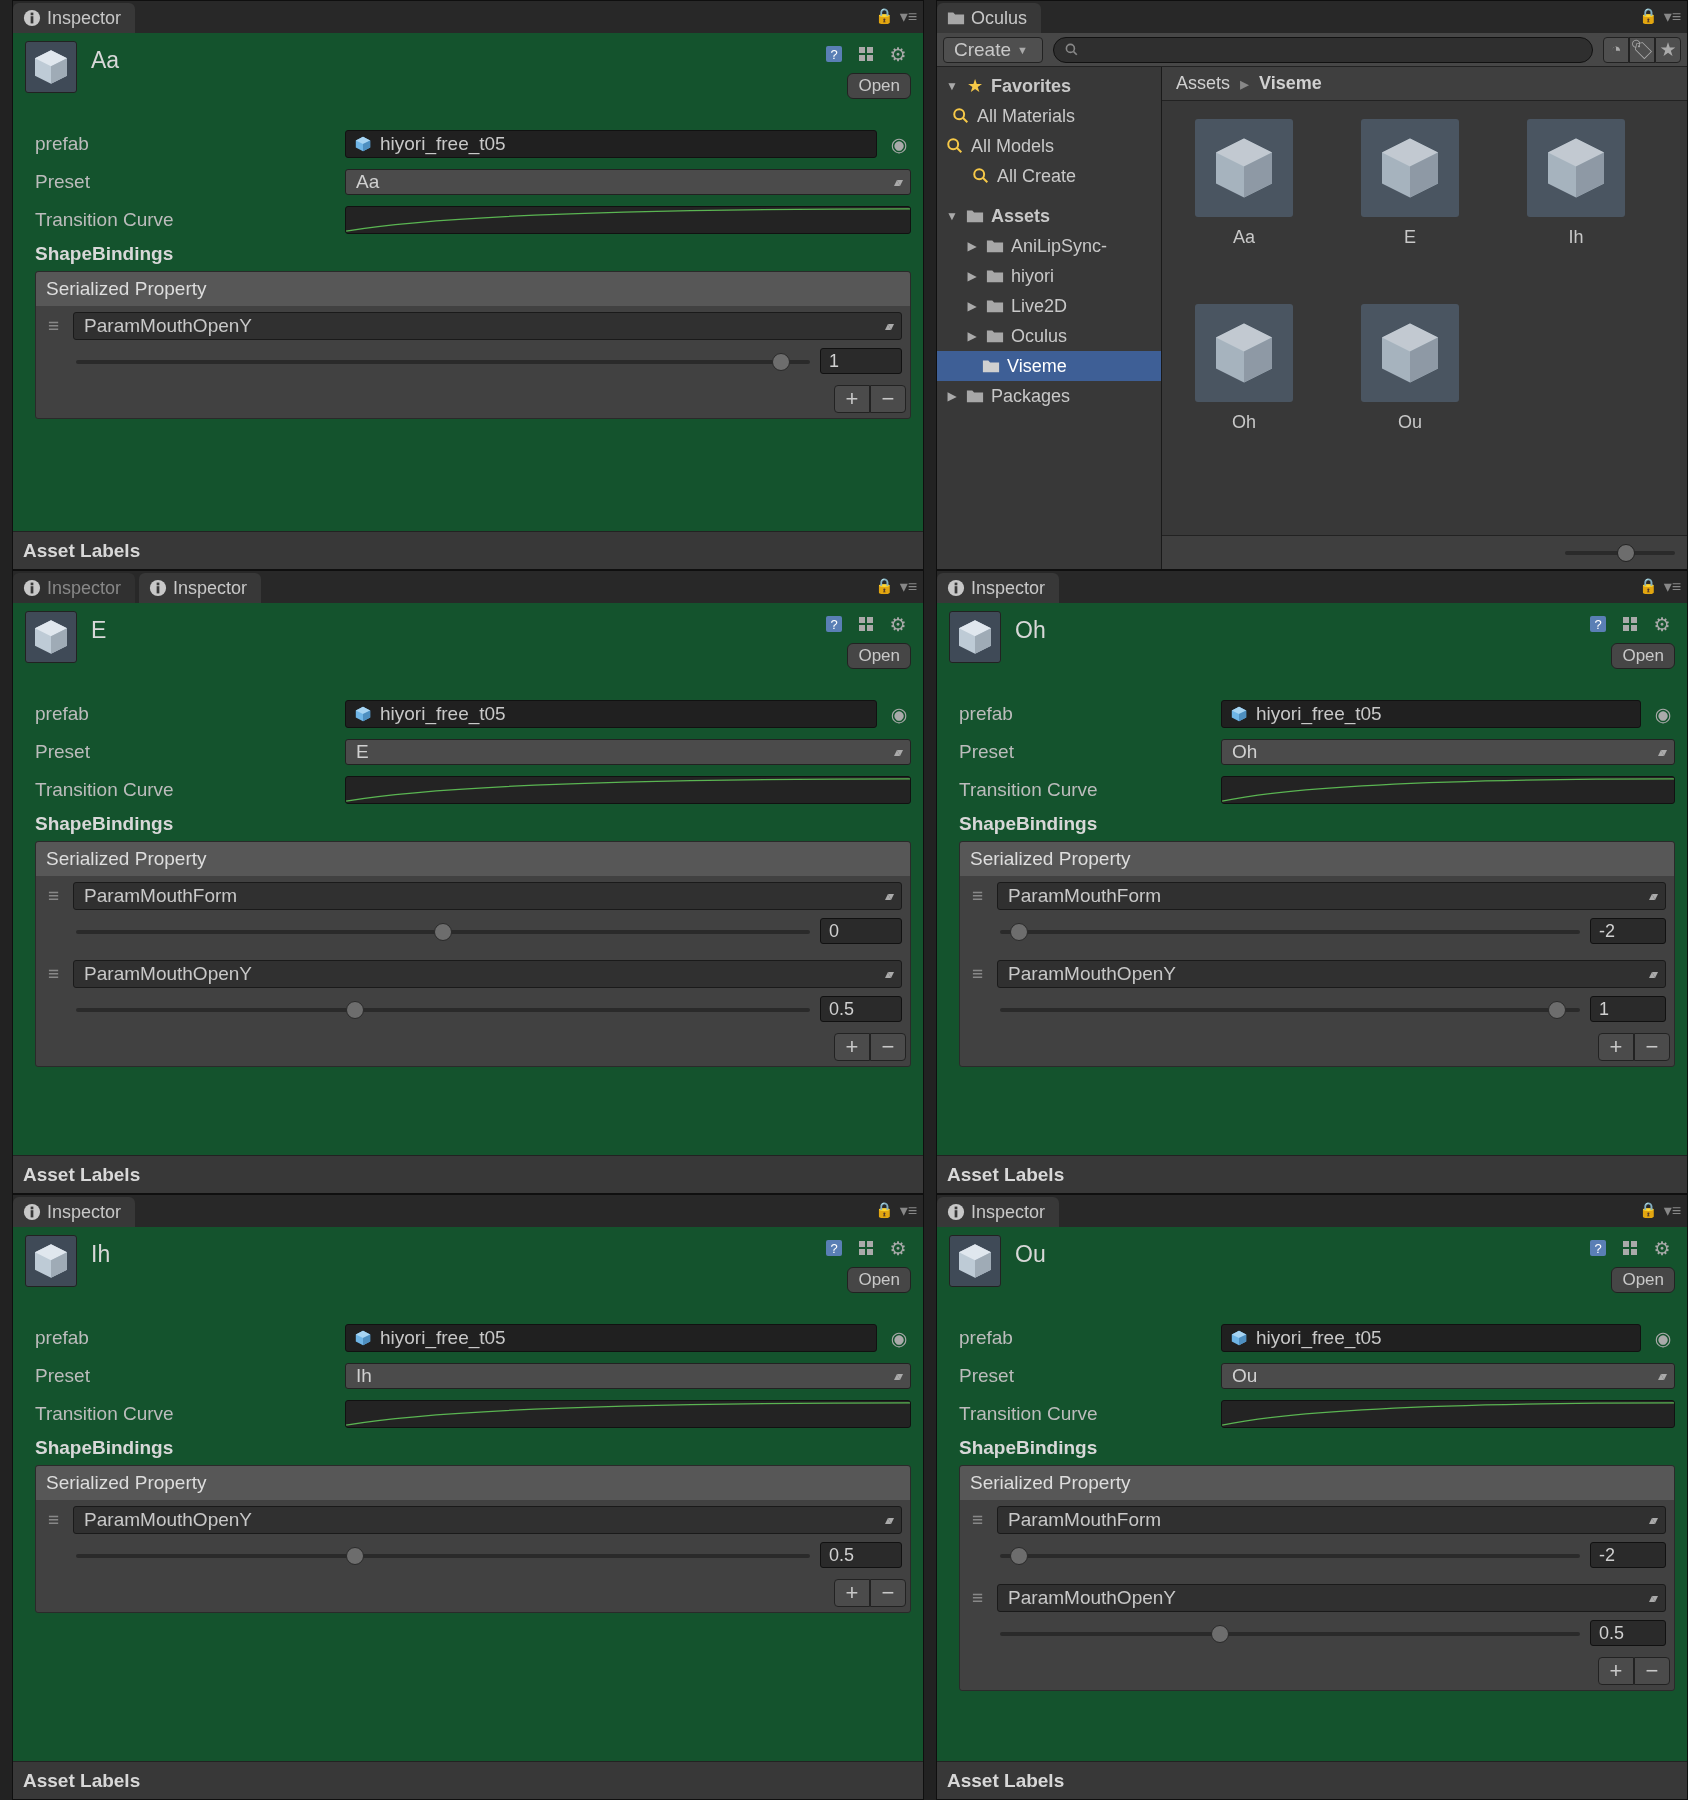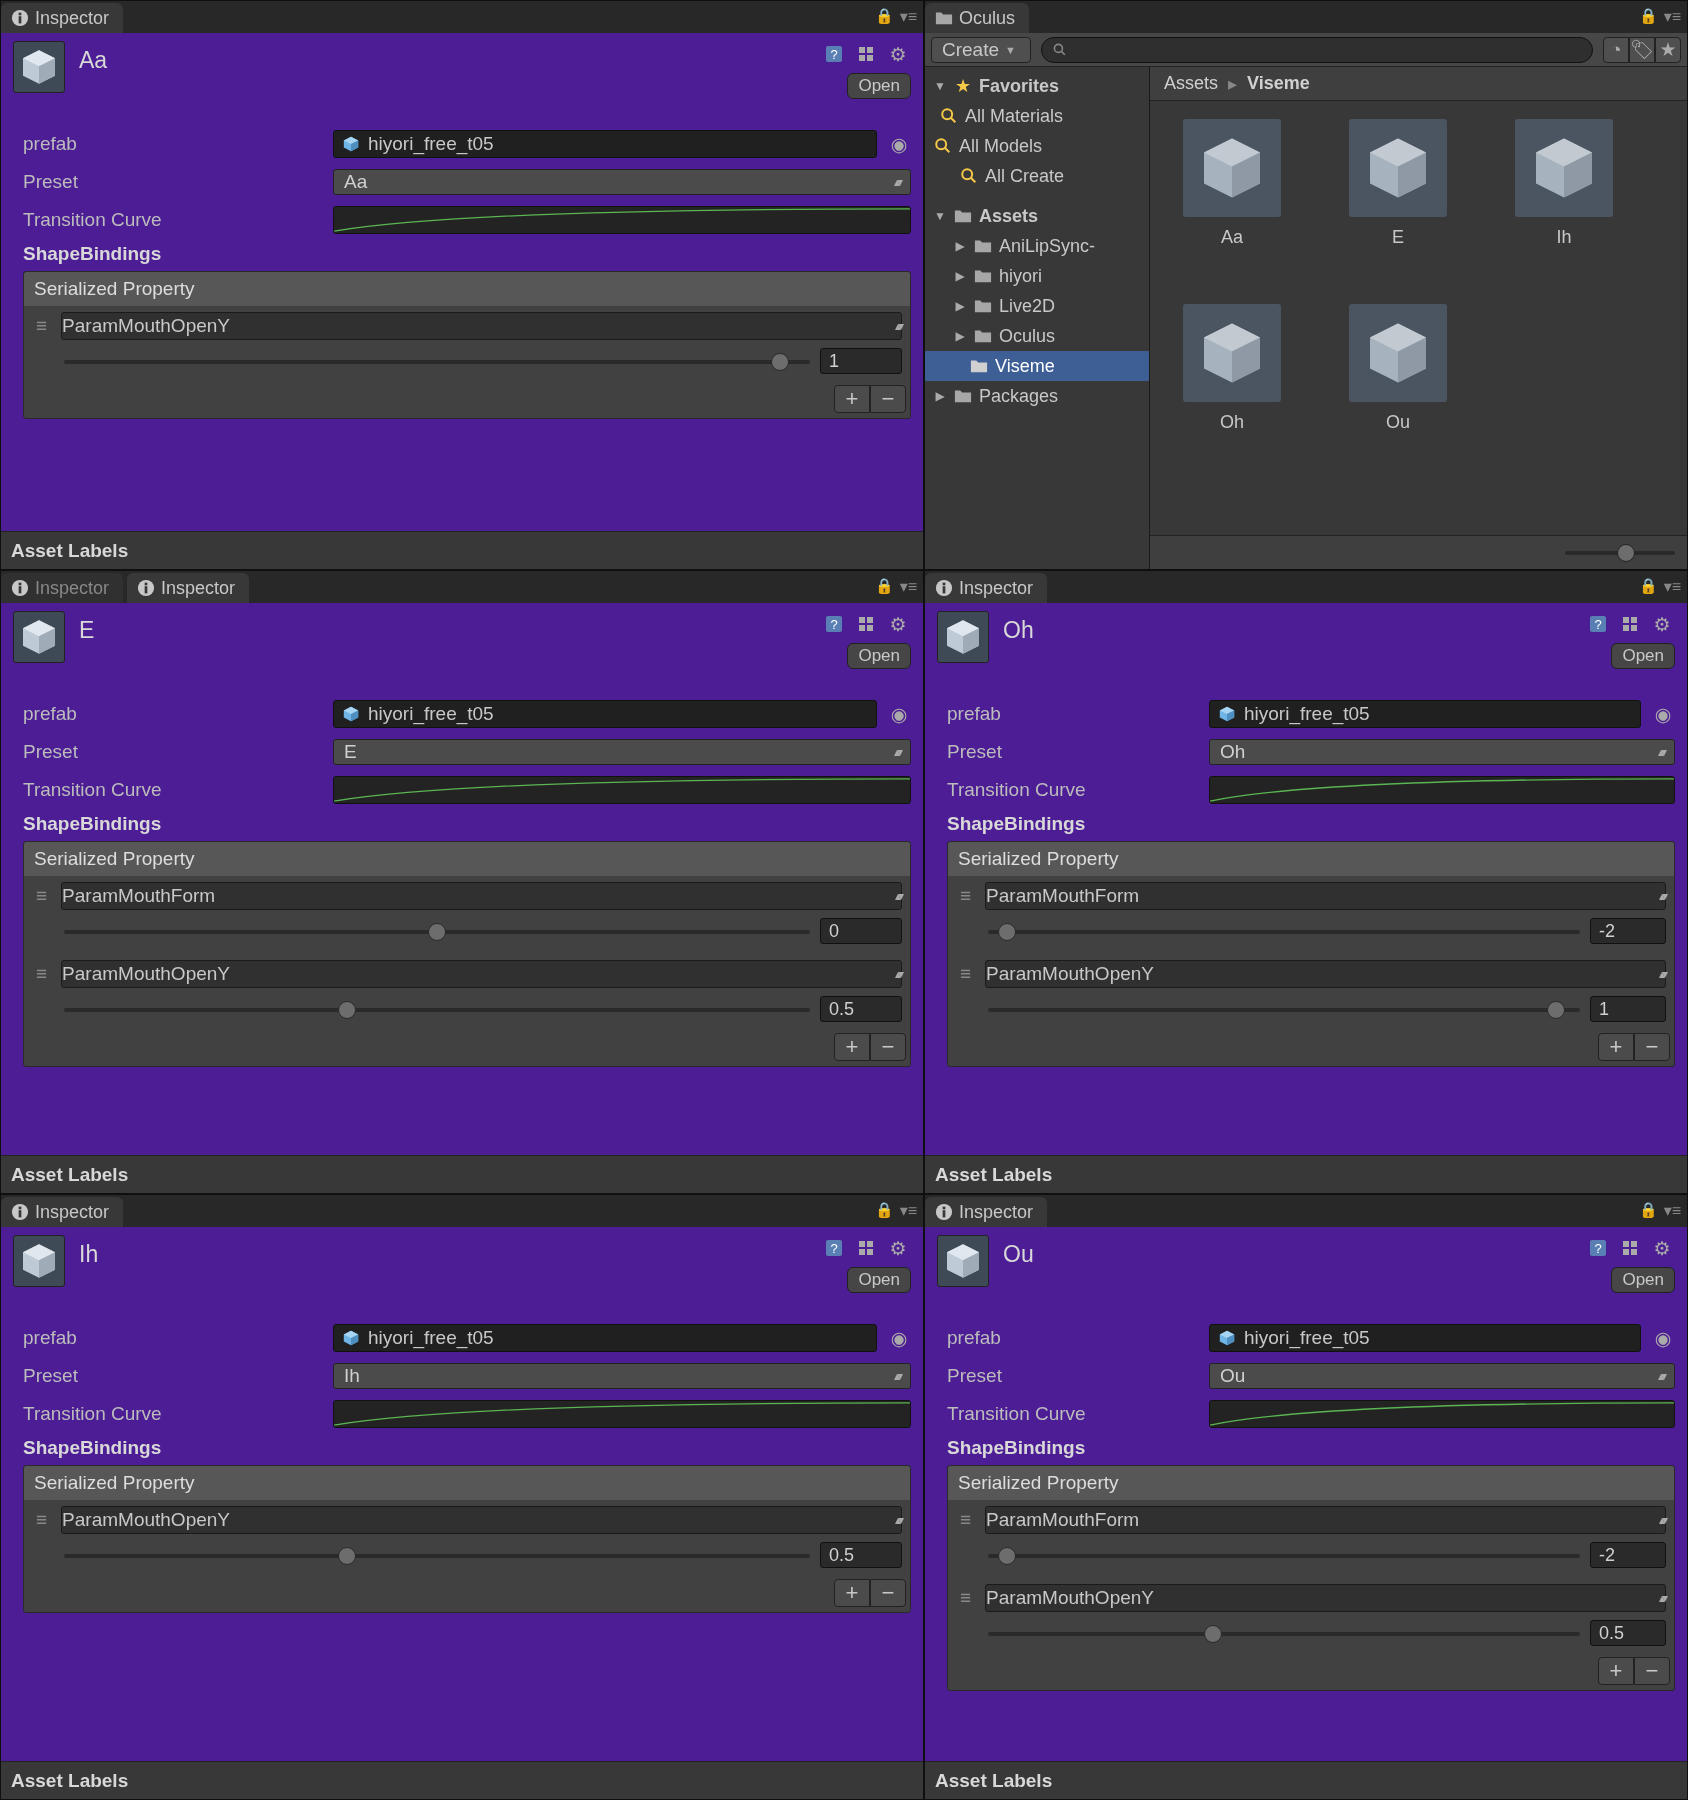--- a/index.html
+++ b/index.html
@@ -5,21 +5,21 @@
   * { box-sizing: border-box; margin: 0; padding: 0; font-family: Arial, Helvetica, sans-serif; }
   html,body { background:#222; }
   body { width:1688px; height:1800px; color:#c8c8c8; font-size:19px; }
 
   .grid {
     display:grid;
     grid-template-columns: 924px 764px;
     grid-template-rows: 570px 624px 606px;
     width:1688px; height:1800px;
   }
-  .panel { border:1px solid #0f0f0f; background:#4c1d95; display:flex; flex-direction:column; overflow:hidden; }
+  .panel { border:1px solid #0f0f0f; background:#14532d; display:flex; flex-direction:column; overflow:hidden;margin-left:12px; }
 
   
   .tabstrip { height:32px; background:#282828; display:flex; align-items:flex-end; position:relative;}
   .tab, .tab-i { height:30px; padding:0 14px 0 10px; display:flex; align-items:center; gap:6px; font-size:18px; border-top-left-radius:6px; border-top-right-radius:6px; margin-right:4px;}
   .tab   { background:#383838; color:#c8c8c8;}
   .tab-i { background:#303030; color:#888;}
   .tab svg, .tab-i svg { width:18px; height:18px; }
   .tab-corner { position:absolute; right:6px; top:0; height:30px; display:flex; align-items:center; gap:6px; color:#888; font-size:16px;}
   .lock { font-size:15px; color:#999; }
 
@@ -51,21 +51,21 @@
   .curve svg { width:100%; height:100%; }
 
   .shapeb { color:#d8d8d8; font-weight:bold; margin:4px 0 6px 0;}
 
   
   .spbox { background:#414141; border:1px solid #2a2a2a; border-radius:3px; margin-bottom:4px;}
   .spbox-h { background:#575757; color:#ddd; padding:6px 10px; border-top-left-radius:3px; border-top-right-radius:3px;}
   .sprow { padding:6px 8px 0 8px; }
   .sprow .line1 { display:flex; align-items:center; gap:10px; }
   .drag { color:#888; padding:0 4px;}
-  .param-dd { flex:1; height:28px; background:#303030; border:1px solid #1a1a1a; border-radius:3px; display:flex; align-items:center; justify-content:space-between; padding:0 0; color:#c8c8c8;}
+  .param-dd { flex:1; height:28px; background:#303030; border:1px solid #1a1a1a; border-radius:3px; display:flex; align-items:center; justify-content:space-between; padding:0 10px; color:#c8c8c8;}
   .sprow .line2 { display:flex; align-items:center; gap:10px; padding:8px 0 10px 32px;}
   .slider { flex:1; height:18px; position:relative; }
   .slider .track { position:absolute; left:0; right:0; top:8px; height:4px; background:#2a2a2a; border-radius:2px;}
   .slider .knob { position:absolute; top:1px; width:18px; height:18px; background:#6d6d6d; border-radius:50%; border:1px solid #2a2a2a;}
   .numfield { width:82px; height:26px; background:#2a2a2a; border:1px solid #111; border-radius:3px; color:#d0d0d0; padding:2px 8px; font-size:18px;}
   .short .numfield { width:76px; }
 
   .sp-footer { height:34px; display:flex; justify-content:flex-end; align-items:center; gap:0; padding:0 4px 4px 0;}
   .sq { width:36px; height:28px; background:#4b4b4b; border:1px solid #222; display:flex; align-items:center; justify-content:center; color:#c8c8c8; font-size:22px;}
   .sq:first-child{border-top-left-radius:4px;border-bottom-left-radius:4px;}

